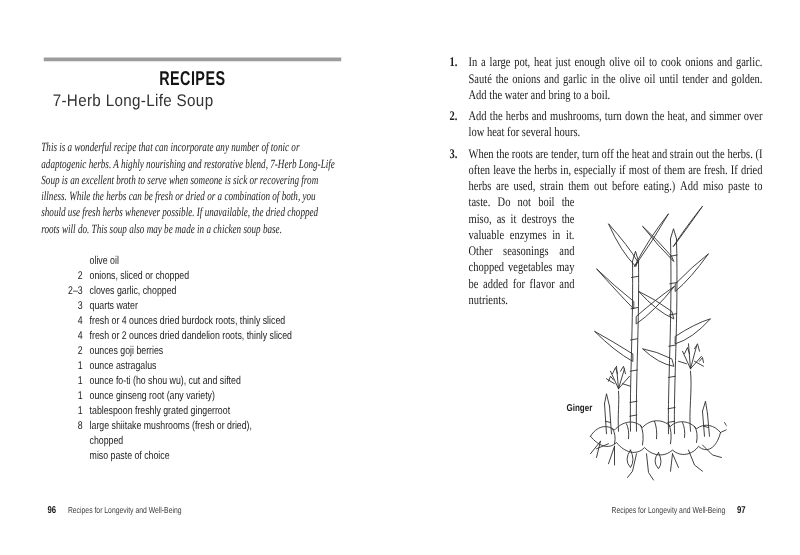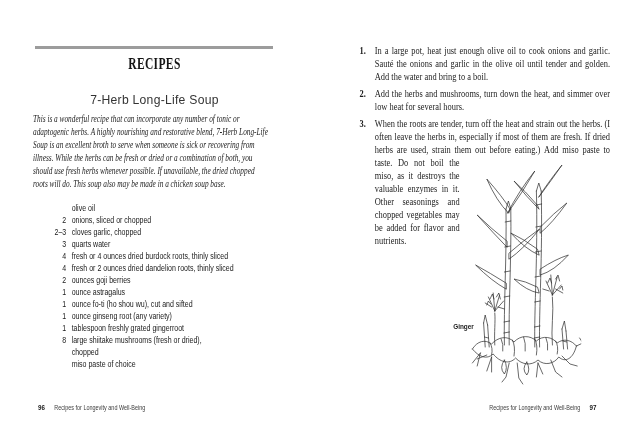--- a/index.html
+++ b/index.html
@@ -2,24 +2,24 @@
 <html><head>
 <meta charset="utf-8">
 <style>
   * { margin:0; padding:0; box-sizing:border-box; }
   html,body { width:640px; height:444px; background:#ffffff; overflow:hidden;
               font-family:"Liberation Sans", sans-serif; }
   #spread { position:relative; width:640px; height:444px; background:#fff; color:#1b1b1b; }
 
   
   .rule { position:absolute; left:35px; top:46px; width:238px; height:3px; background:#9c9c9c; }
-  .section-header { position:absolute; left:35px; top:55px; width:238px; text-align:center;font-family:Liberation Serif, serif; }
+  .section-header { position:absolute; left:35px; top:55px; width:238px; text-align:center; }
   .section-header span { display:inline-block; font-weight:700; font-size:16px; letter-spacing:.5px;
                          color:#141414; transform:scaleX(.72); transform-origin:center; }
-  .book-title { position:absolute; left:35px; top:90px; width:238px; text-align:center; }
+  .book-title { position:absolute; left:35px; top:72px; width:238px; text-align:left; }
   .book-title span { display:inline-block; font-size:13.5px; letter-spacing:.3px; color:#333;
                      transform:scaleX(.9); transform-origin:center; }
   .intro { position:absolute; left:33px; top:112px; width:322px;
            font-family:"Liberation Serif", serif; font-style:italic;
            font-size:10px; line-height:13px; color:#222;
            transform:scaleX(.73); transform-origin:top left; }
   .ingredients { position:absolute; left:35px; top:202px; width:300px;
                  font-size:9px; line-height:12px; color:#1a1a1a;
                  transform:scaleX(.78); transform-origin:top left; }
   .ing-row { display:flex; }

